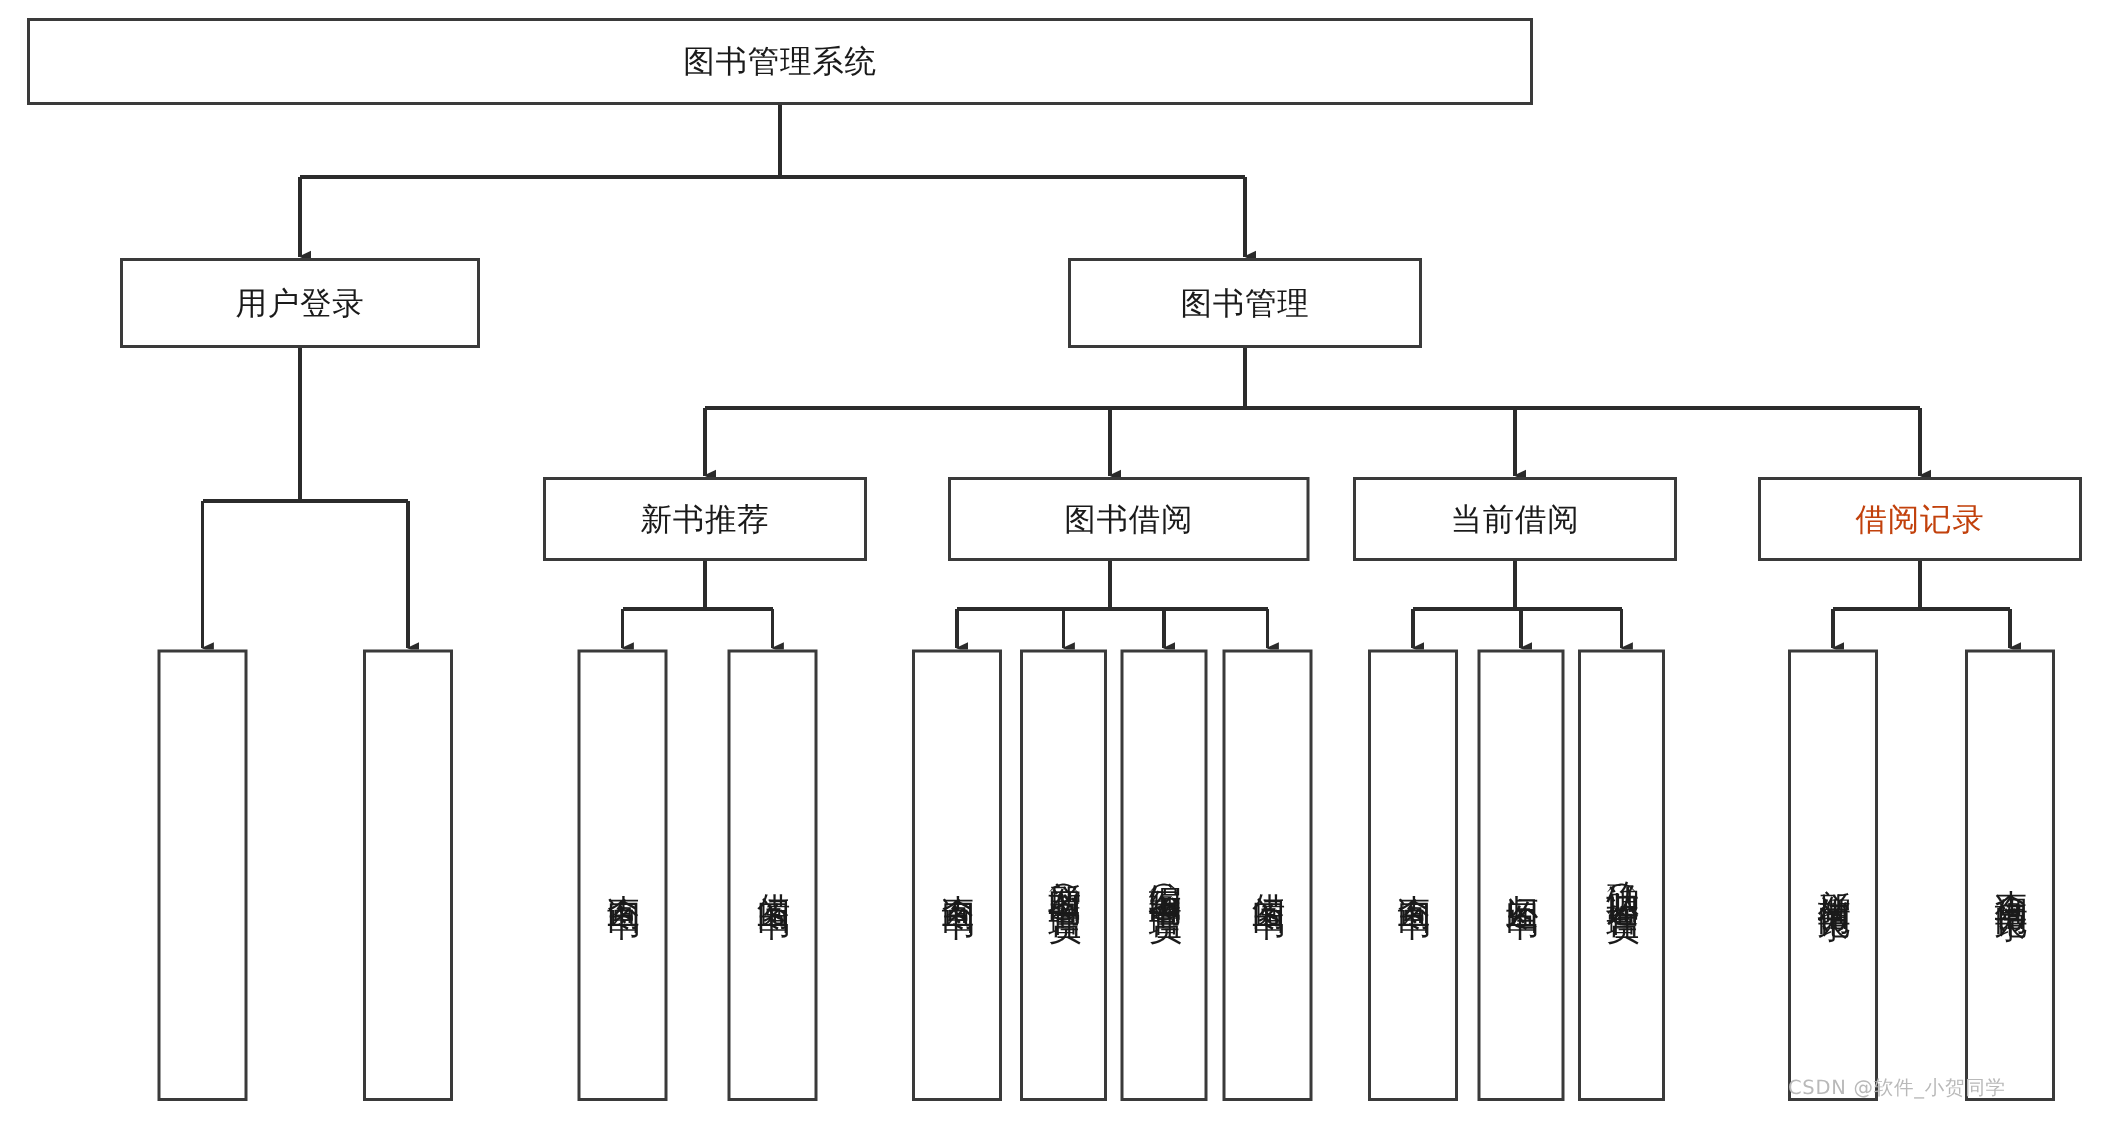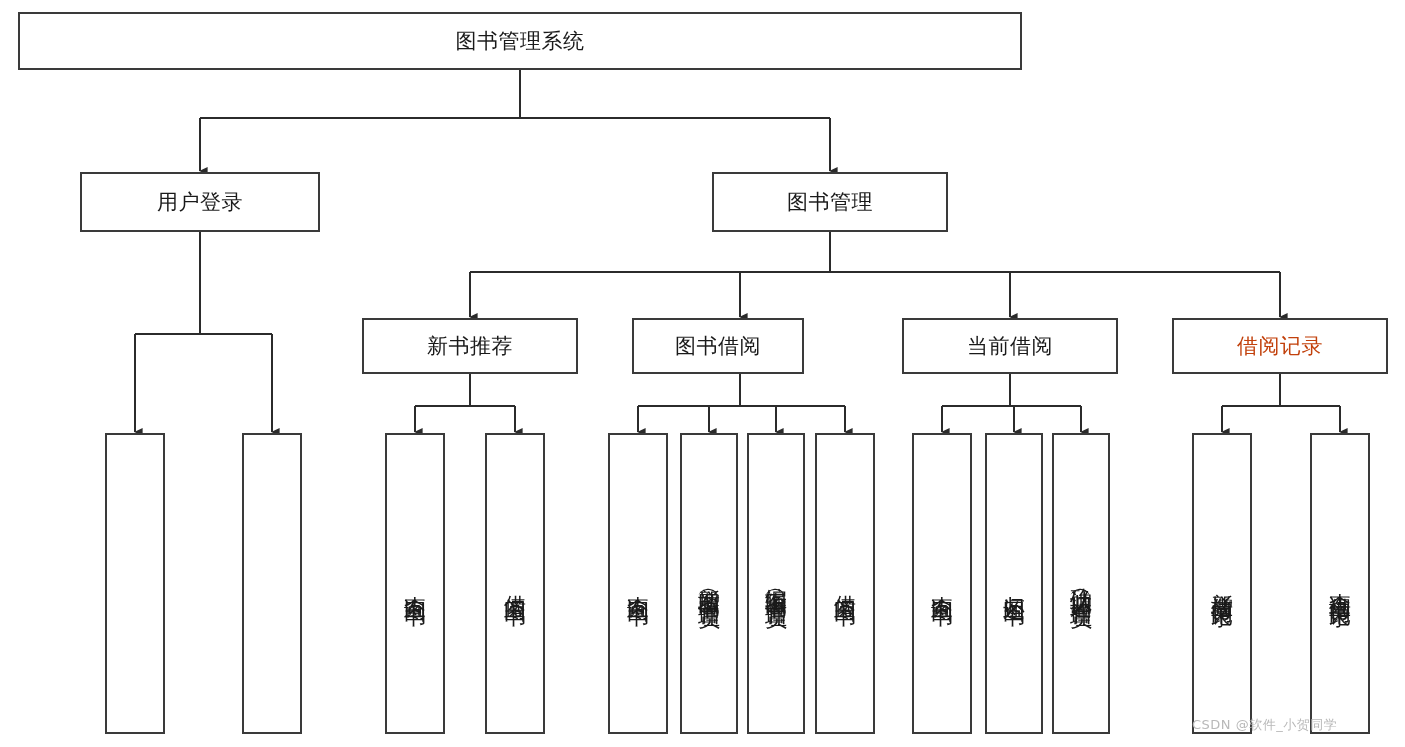--- a/index.html
+++ b/index.html
@@ -122,21 +122,21 @@
       </div>
       <div class="node horizontal" style="left: 80px; top: 172px; width: 240px; height: 60px; border-color: rgb(58, 58, 58); background: rgb(255, 255, 255);">
         <span class="node-label" style="color: rgb(26, 26, 26);">用户登录</span>
       </div>
       <div class="node horizontal" style="left: 712px; top: 172px; width: 236px; height: 60px; border-color: rgb(58, 58, 58); background: rgb(255, 255, 255);">
         <span class="node-label" style="color: rgb(26, 26, 26); text-align: center;">图书管理</span>
       </div>
       <div class="node horizontal" style="left: 362px; top: 318px; width: 216px; height: 56px; border-color: rgb(58, 58, 58); background: rgb(255, 255, 255);">
         <span class="node-label" style="color: rgb(26, 26, 26);">新书推荐</span>
       </div>
-      <div class="node horizontal" style="left: 632px; top: 318px; width: 172px; height: 56px; border-color: rgb(58, 58, 58); background: rgb(255, 255, 255);">
+      <div class="node horizontal" style="left: 632px; top: 318px; width: 241px; height: 56px; border-color: rgb(58, 58, 58); background: rgb(255, 255, 255);">
         <span class="node-label" style="color: rgb(26, 26, 26);">图书借阅</span>
       </div>
       <div class="node horizontal" style="left: 902px; top: 318px; width: 216px; height: 56px; border-color: rgb(58, 58, 58); background: rgb(255, 255, 255); align-items: center;">
         <span class="node-label" style="color: rgb(26, 26, 26);">当前借阅</span>
       </div>
       <div class="node horizontal" style="left: 1172px; top: 318px; width: 216px; height: 56px; border-color: rgb(58, 58, 58); background: rgb(255, 255, 255);">
         <span class="node-label" style="color: #c2410c;">借阅记录</span>
       </div>
       <div class="node vertical bottom-anchored" style="left: 105px; top: 433px; width: 60px; height: 301px; border-color: rgb(58, 58, 58); background: rgb(255, 255, 255);">
         <span class="node-label" style="color: rgb(26, 26, 26);">用户登录</span>

